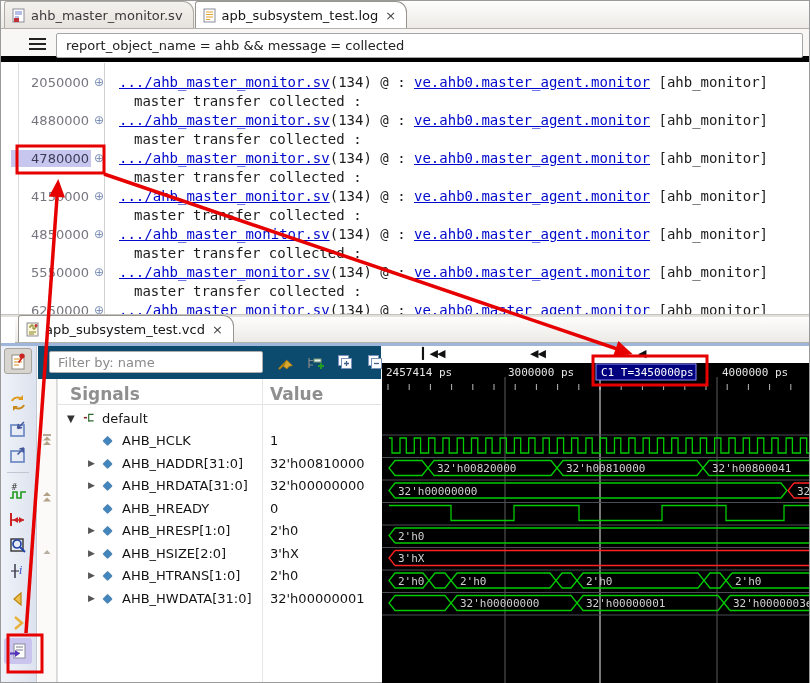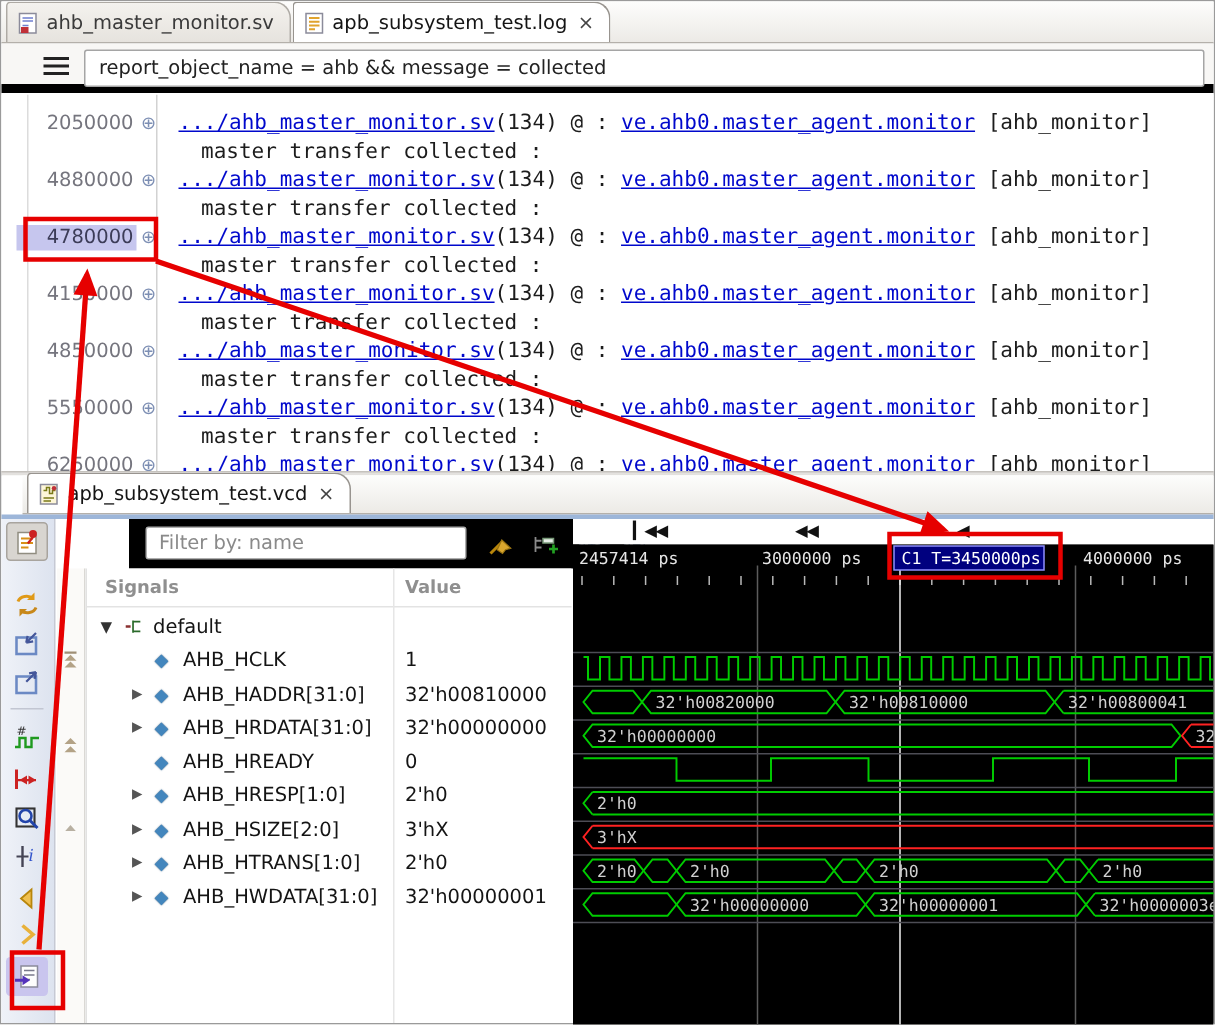--- a/index.html
+++ b/index.html
@@ -52,30 +52,30 @@
   .ltb-btn.pressed { background:#d8d5d0; border:1px solid #a8a49e; }
   .ltb-btn.synchl { background:#c9c5ee; }
   .ltb-btn svg { width:20px; height:20px; }
   .ltb-sep { position:absolute; left:6px; width:22px; height:1px; background:#c2c6d2; }
 
   #mini-strip { position:absolute; left:37px; top:33px; width:19px; bottom:0; background:#fbfaf8;
                 border-right:1px solid #dad8d4; }
   .mini-ico { position:absolute; left:2px; width:14px; height:14px; }
   .mini-ico svg { width:14px; height:14px; }
 
-  #wv-toolbar { position:absolute; left:37px; top:0; width:343px; height:33px; background:#000000;margin-left:48px; }
+  #wv-toolbar { position:absolute; left:37px; top:0; width:343px; height:33px; background:#0c4a6e; }
   #wave-filter { position:absolute; left:11px; top:5px; width:214px; height:22px; border:1px solid #adadad;
                  border-radius:2px; font:13px "DejaVu Sans",sans-serif; padding:0 8px; color:#222; }
   #wave-filter::placeholder { color:#8a8a8a; }
   .wvt-ico { position:absolute; top:7px; width:19px; height:19px; cursor:pointer; }
   .wvt-ico svg { width:19px; height:19px; }
 
   #signals-panel { position:absolute; left:56px; top:33px; width:324px; bottom:0; background:#fff; border-left:1px solid #e2e2e2;}
   #sig-header { position:absolute; top:0; left:0; right:0; height:26px; border-bottom:1px solid #e3e3e3; }
-  #sig-header .h { position:absolute; top:5px; font-size:12px; font-weight:bold; color:#8f8f8f; }
+  #sig-header .h { position:absolute; top:5px; font-size:17px; font-weight:bold; color:#8f8f8f; }
   #col-div { position:absolute; left:204px; top:0; bottom:0; width:1px; background:#e6e6e6; }
   .sig-row { position:absolute; left:0; right:0; height:22px; font-size:13px; color:#141414; cursor:default; }
   .sig-row .exp { position:absolute; left:30px; top:4px; font-size:9px; color:#555; }
   .sig-row .dia { position:absolute; left:45px; top:2px; font-size:12px; color:#4386bd; text-shadow:0 0 1px #1d4a70; }
   .sig-row .nm { position:absolute; left:64px; top:2px; }
   .sig-row .val { position:absolute; left:212px; top:2px; }
   .grp-row .tri { position:absolute; left:9px; top:4px; font-size:10px; color:#333; }
   .grp-row .gico { position:absolute; left:25px; top:3px; }
   .grp-row .nm { position:absolute; left:44px; top:2px; }
 

